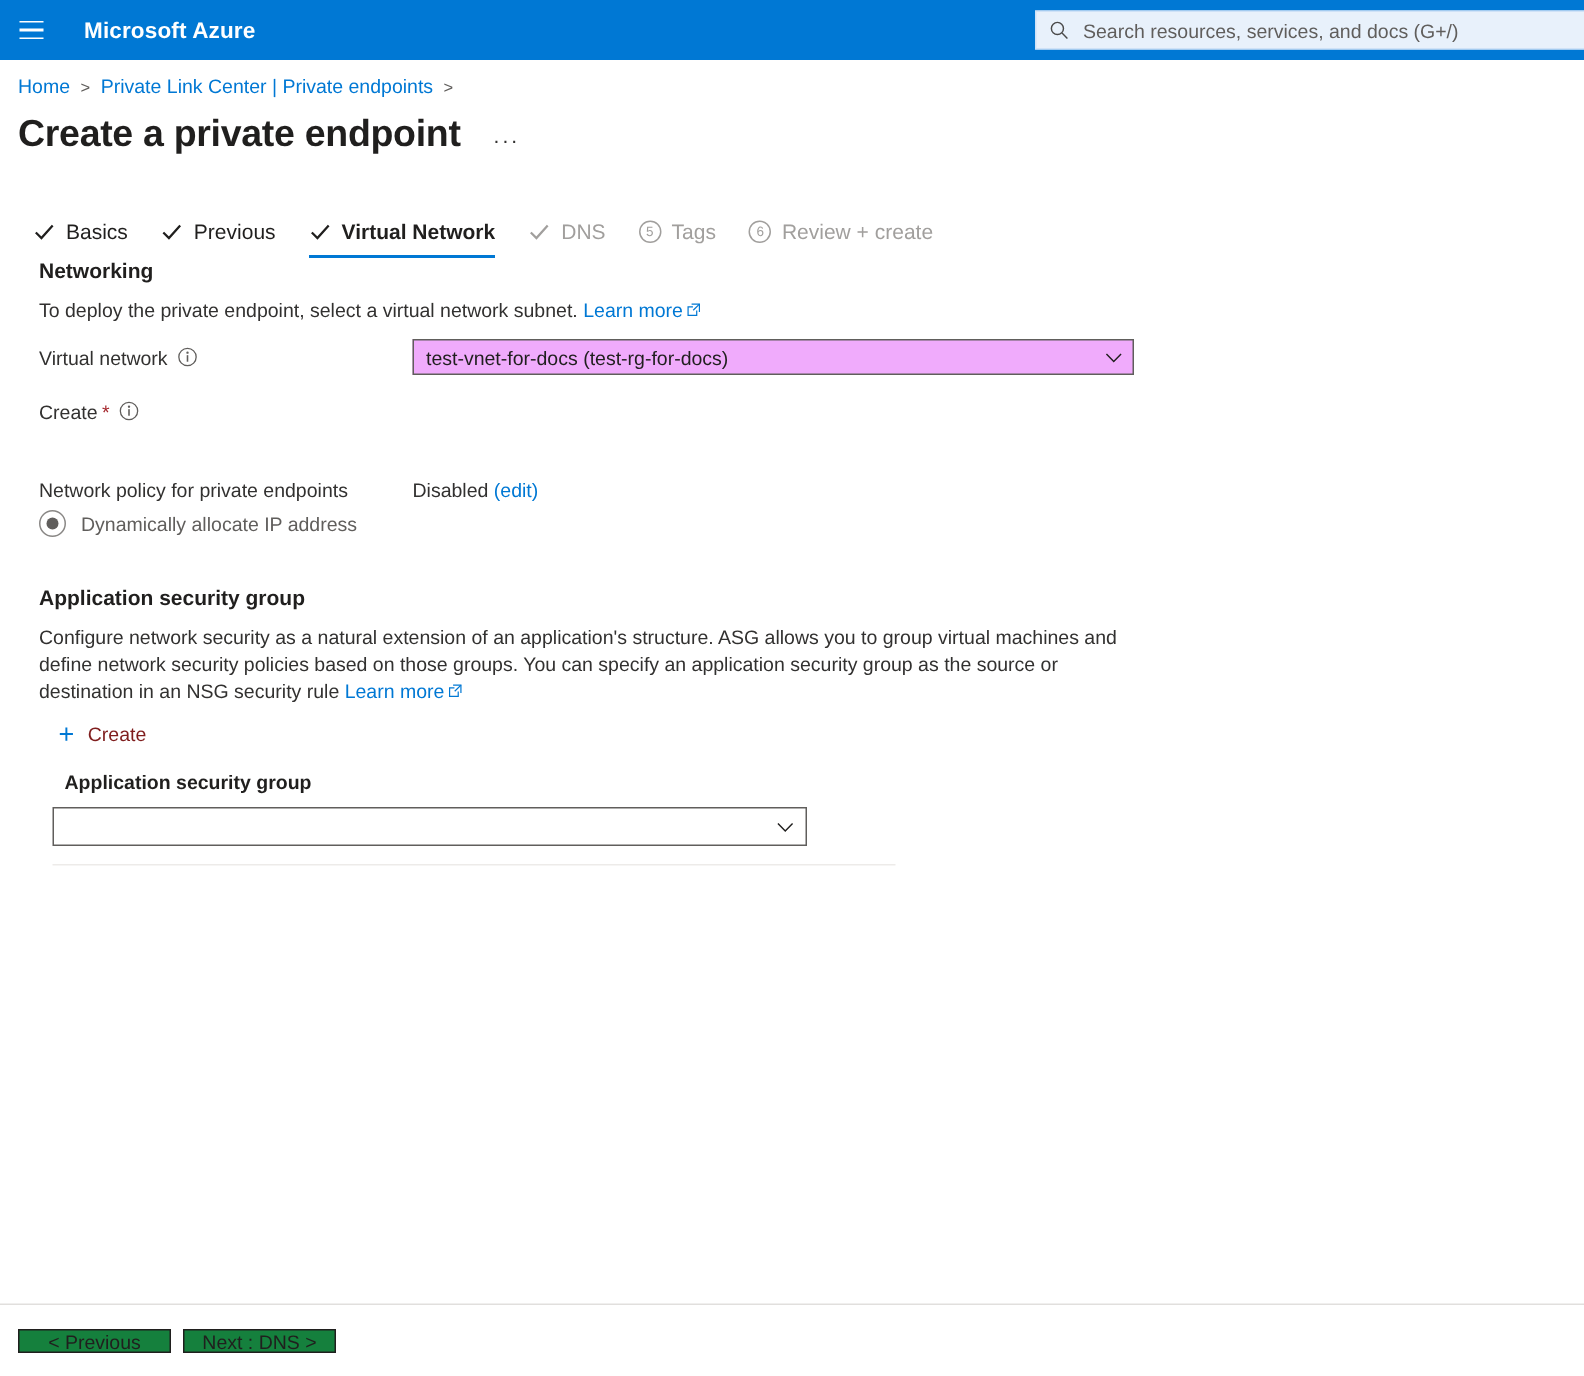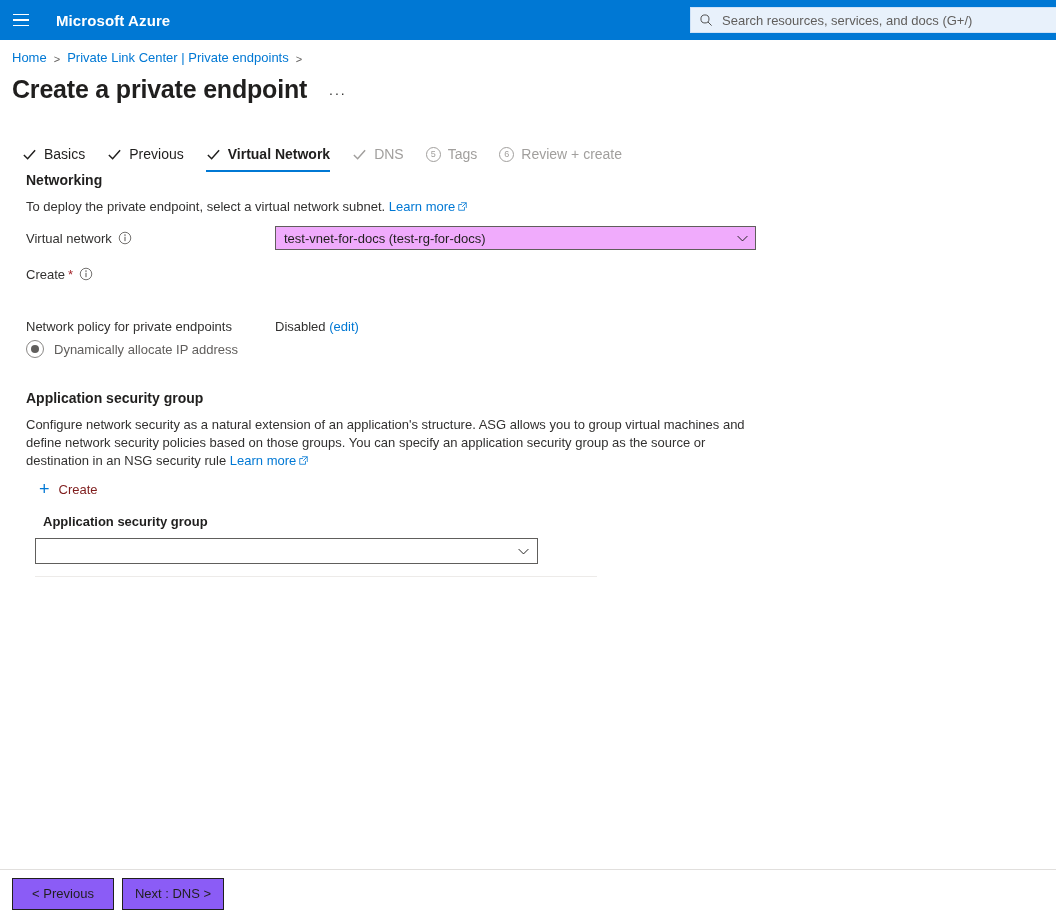--- a/index.html
+++ b/index.html
@@ -316,24 +316,24 @@
     left: 0; right: 0;
     bottom: 0;
     height: 48px;
     border-top: 1px solid #e1dfdd;
     background: #ffffff;
     display: flex;
     align-items: center;
     padding-left: 12px;
   }
   .btn {
-    height: 32px;
+    height: 16px;
     min-width: 102px;
     border: 1px solid #201f1e;
-    background: #8b5cf6;
+    background: #15803d;
     font-family: "Liberation Sans", sans-serif;
     font-size: 13px;
     color: #201f1e;
     cursor: pointer;
     padding: 0 10px;
   }
   .btn + .btn { margin-left: 8px; }
 </style>
 </head>
 <body>

